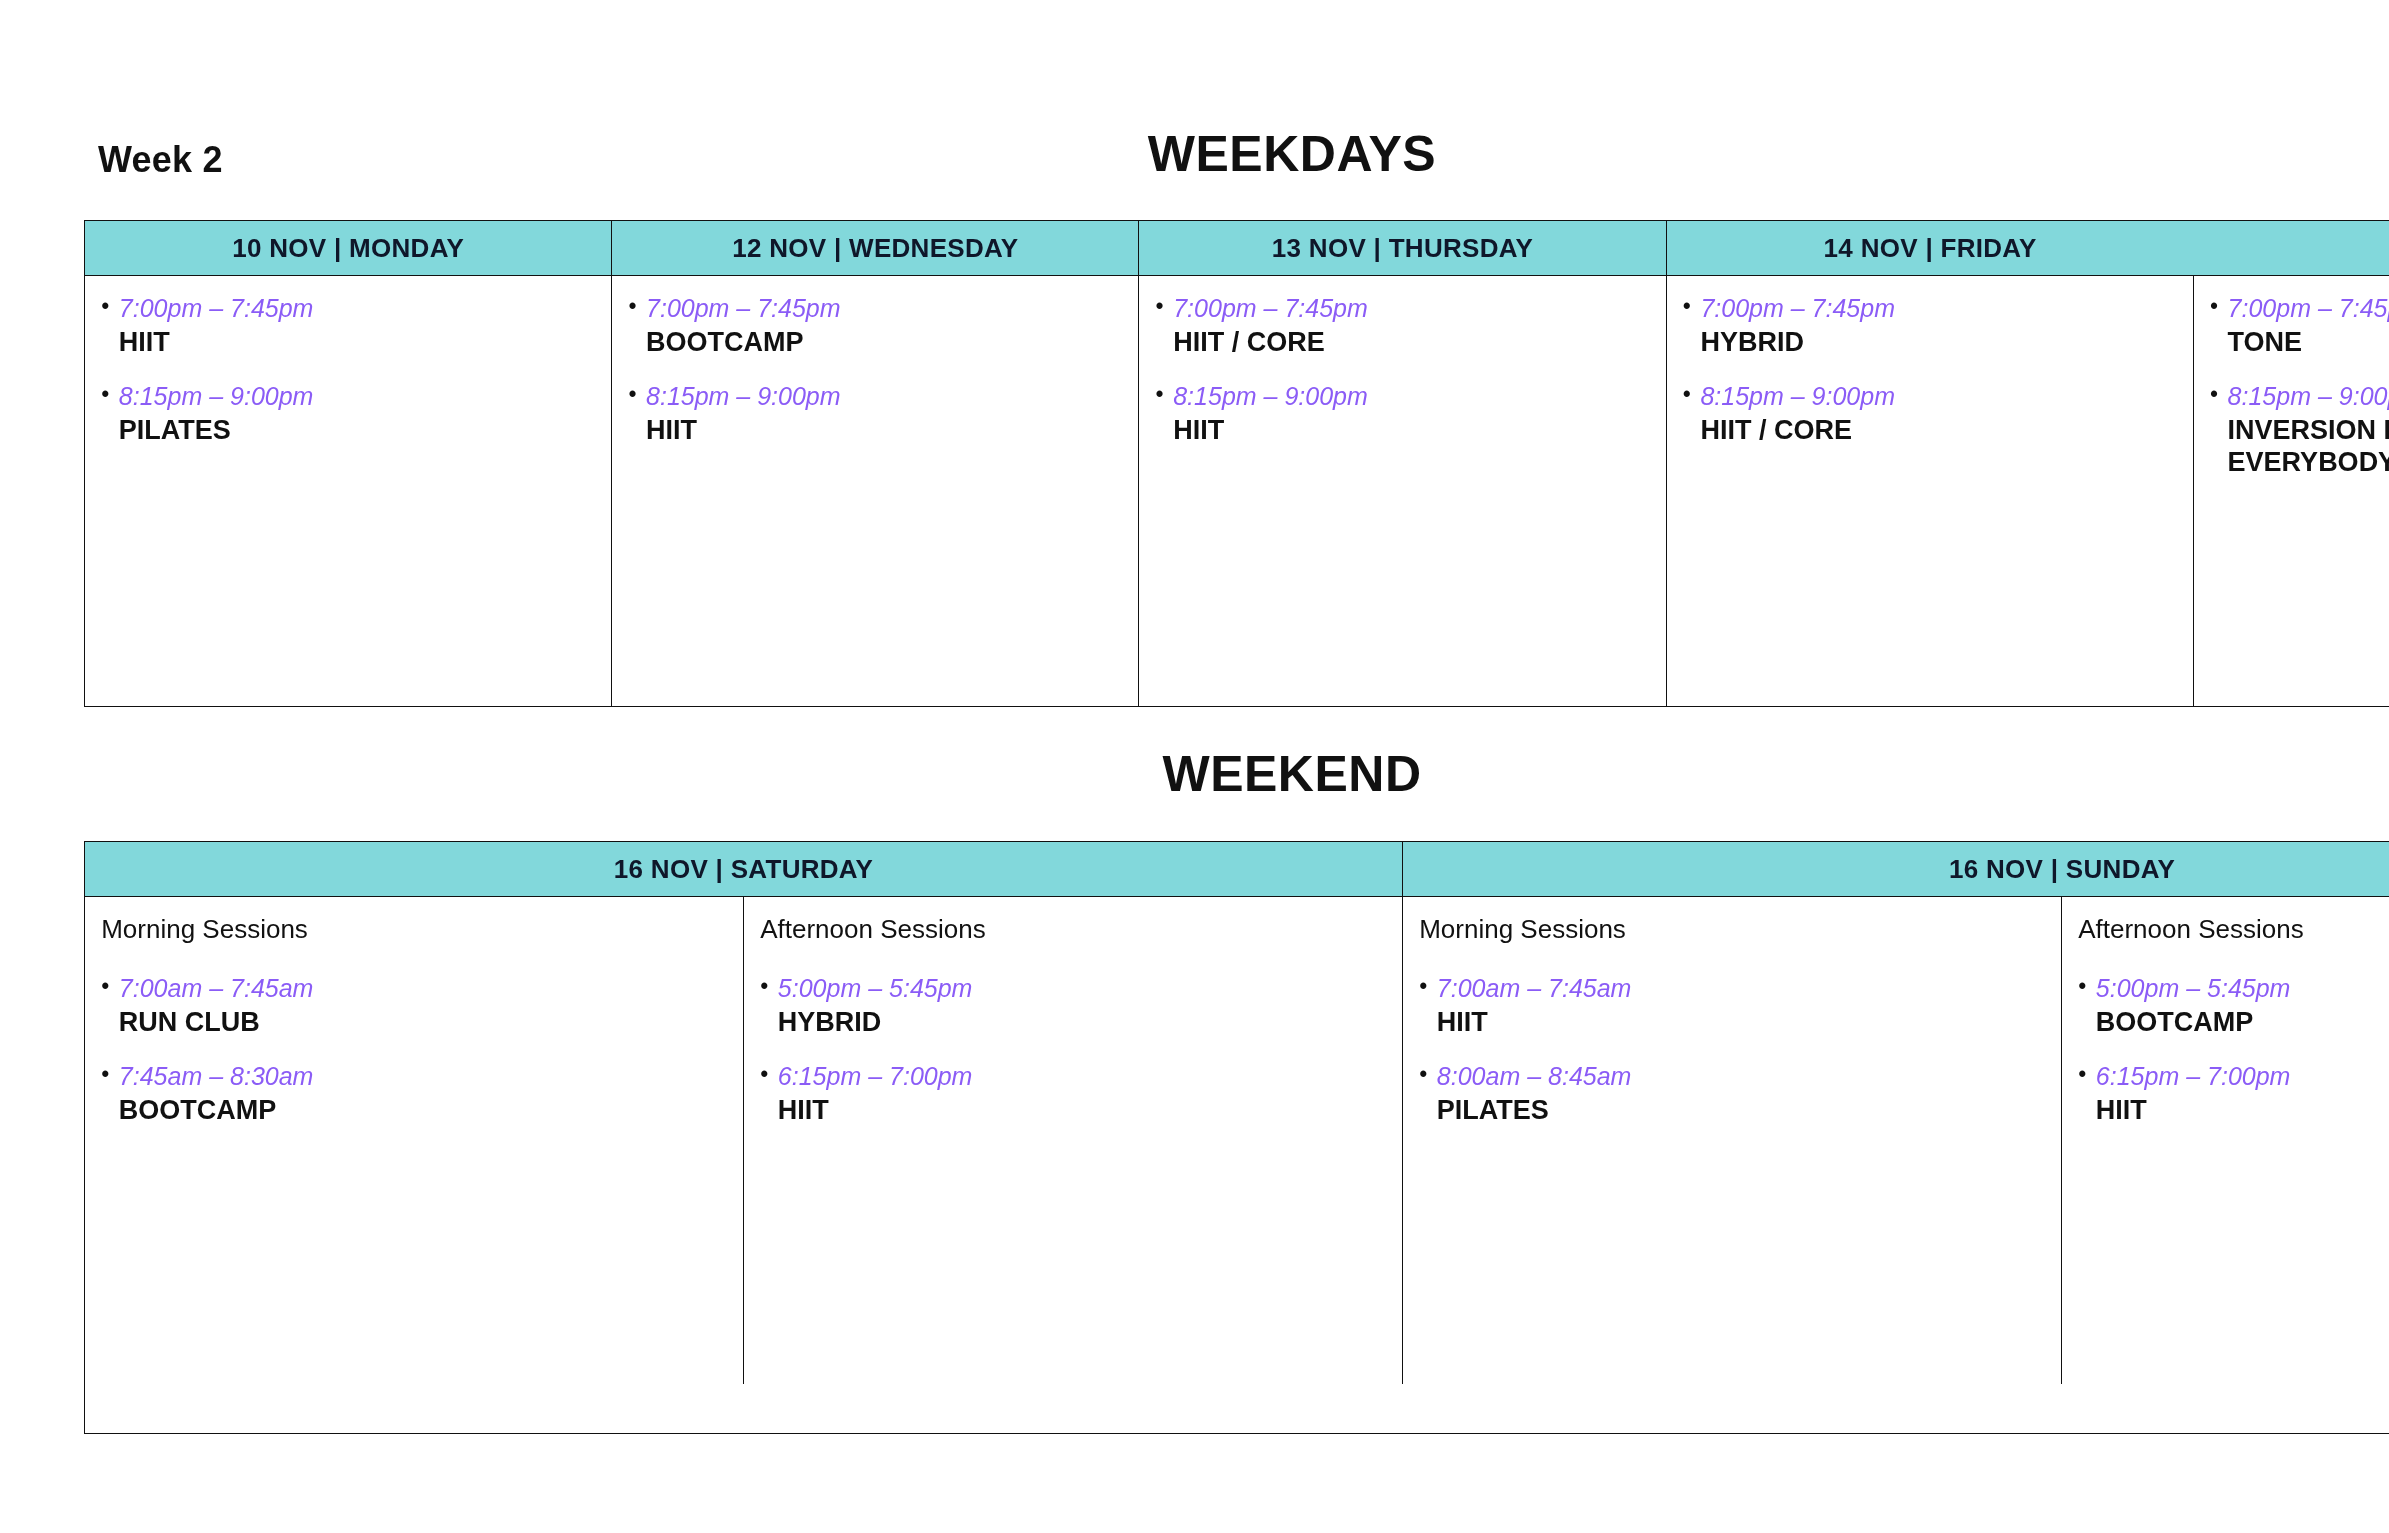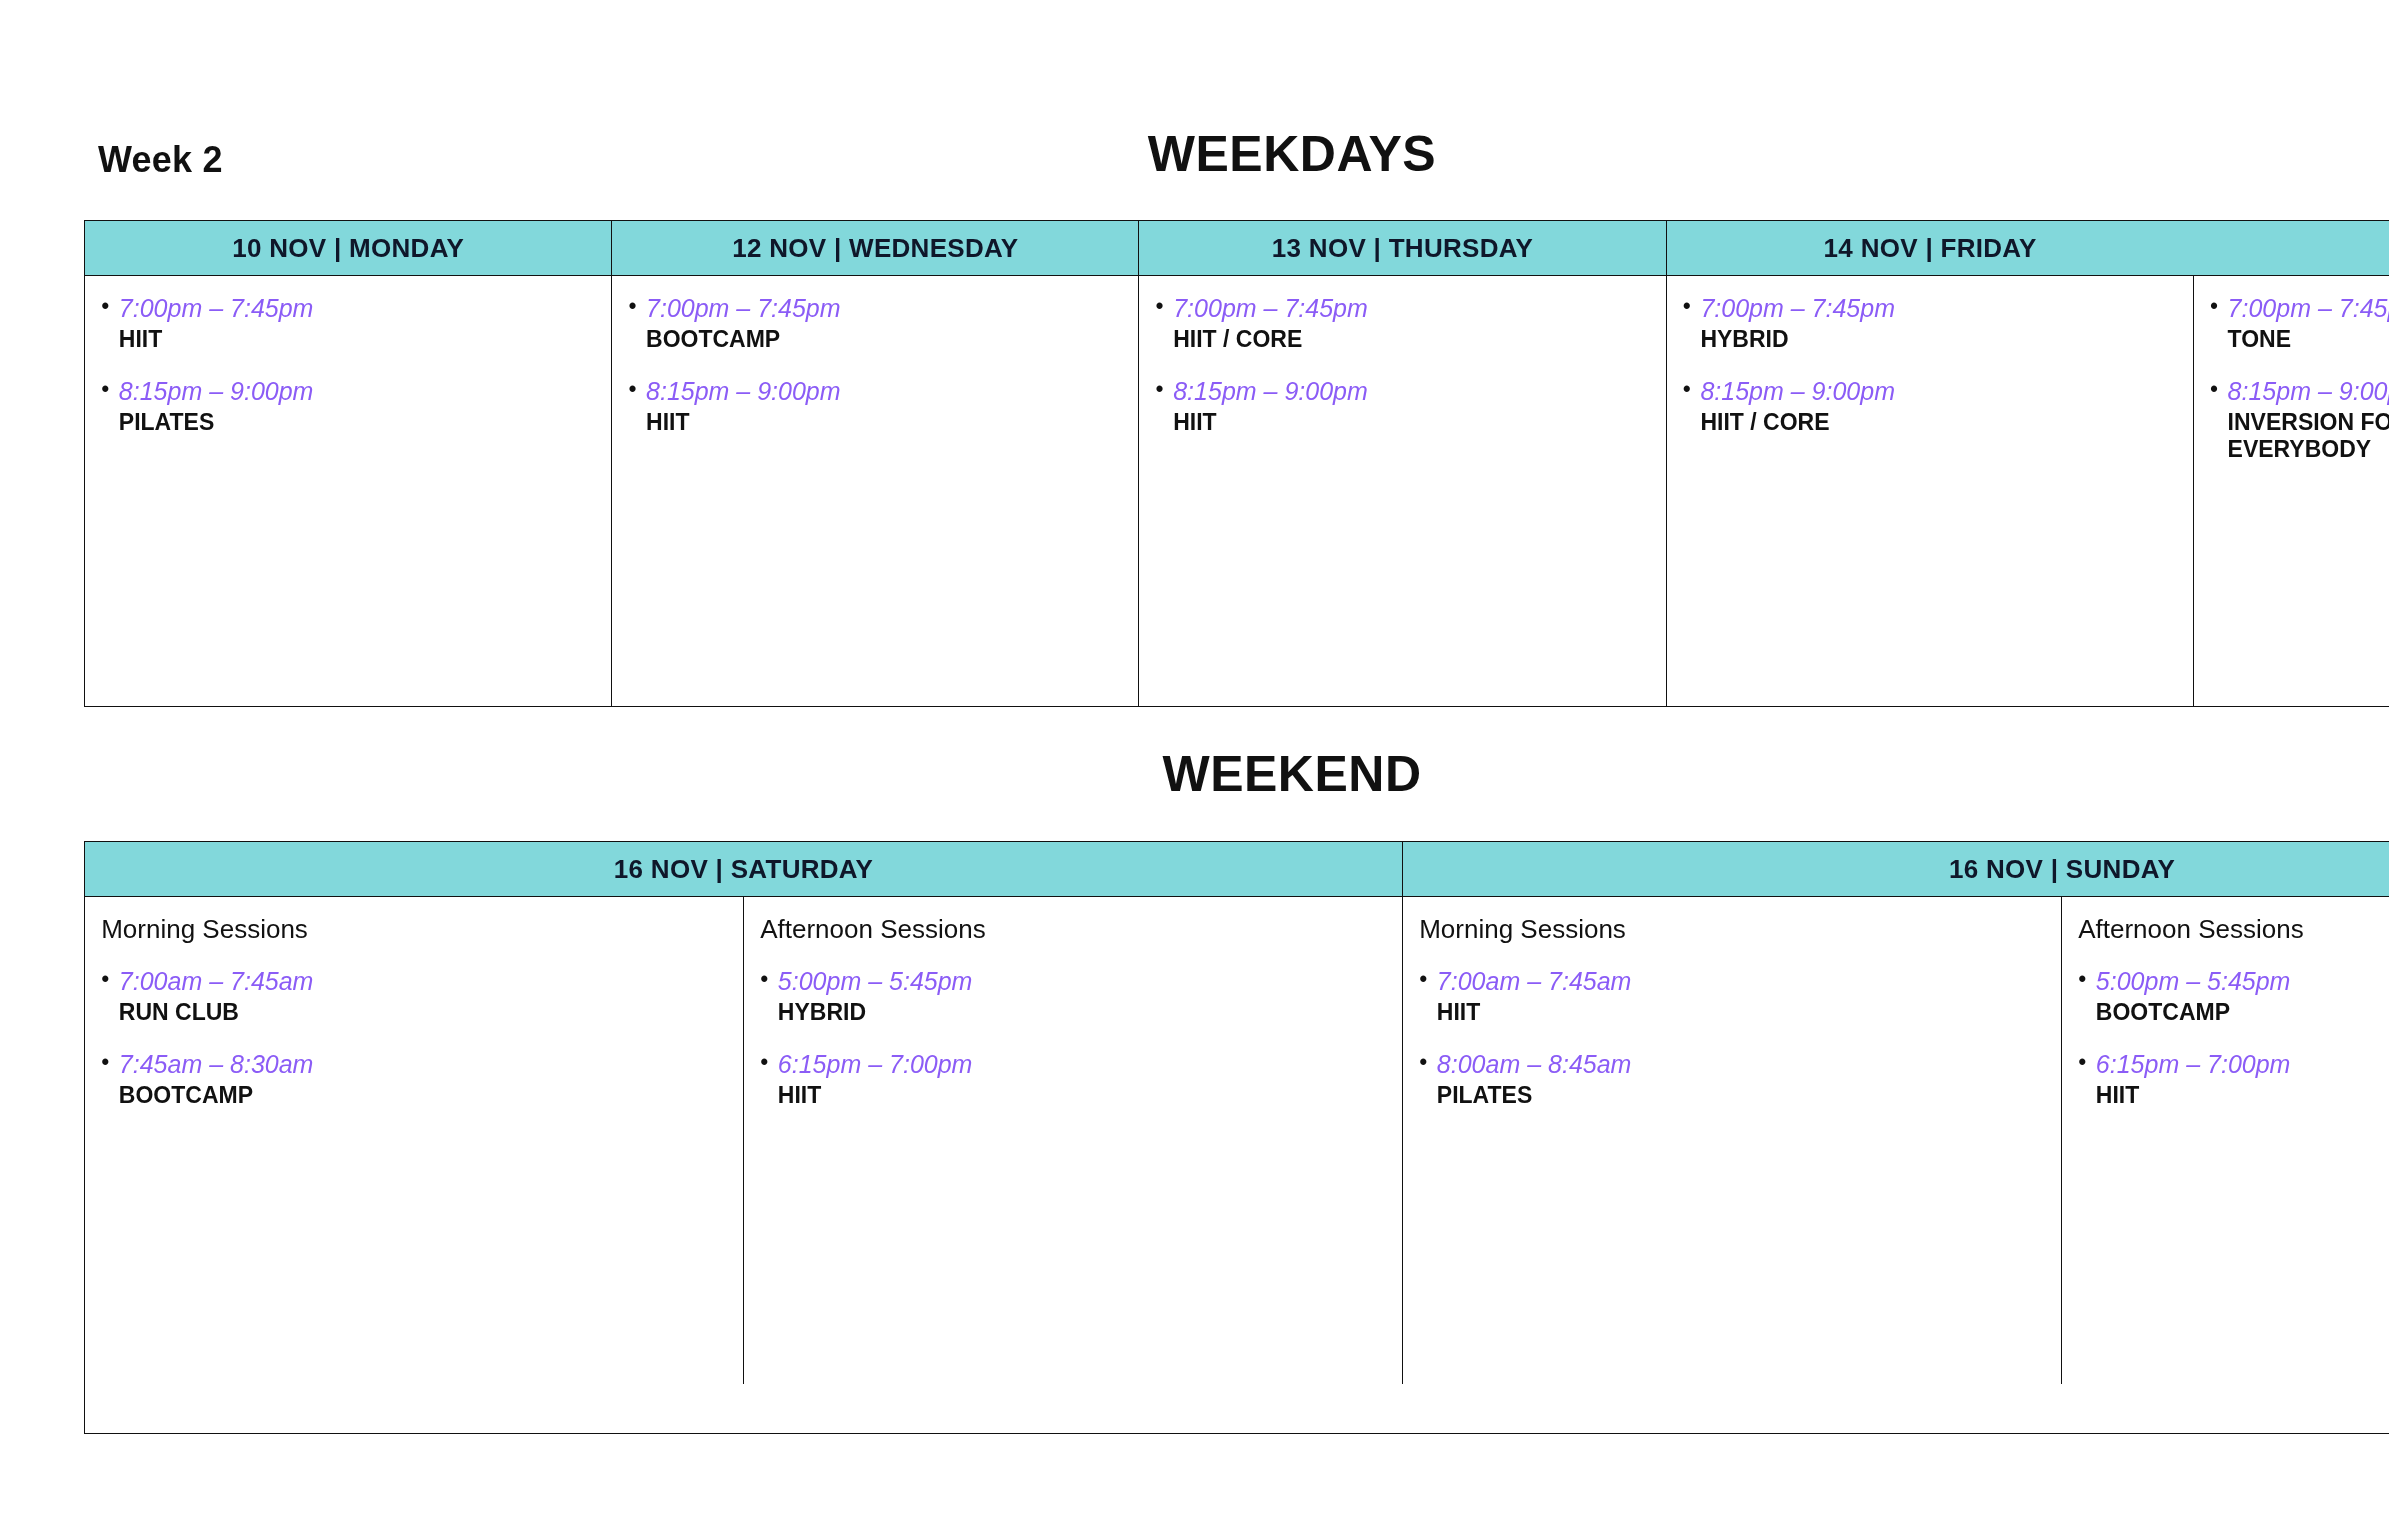--- a/index.html
+++ b/index.html
@@ -110,21 +110,21 @@
   .session-text { }
   .time {
     font-size: 25px;
     font-weight: 400;
     color: #8b5cf6;
     line-height: 1.25;
     white-space: nowrap;
     font-style: italic;
   }
   .klass {
-    font-size: 23px;
+    font-size: 27px;
     font-weight: 700;
     color: #111111;
     line-height: 1.2;
     margin-top: 1.9px;
   }
   .klass.two-line { white-space: pre-line; }
 
   
   #weekdays-table {
     left: 84px;
@@ -146,21 +146,21 @@
     height: 593px;
   }
   #weekend-table .head-cell { width: 50%; }
   #weekend-table .body-row { height: 487px; }
   #weekend-table .body-cell { width: 25%; }
 
   .part-label {
     font-size: 26px;
     font-weight: 400;
     color: #111111;
-    margin-bottom: 21px;
+    margin-bottom: 28px;
   }
 </style>
 </head>
 <body>
 
 <div class="page">
 
   <div class="week-label">Week 2</div>
   <div class="section-title" id="weekdays-title">WEEKDAYS</div>
 

